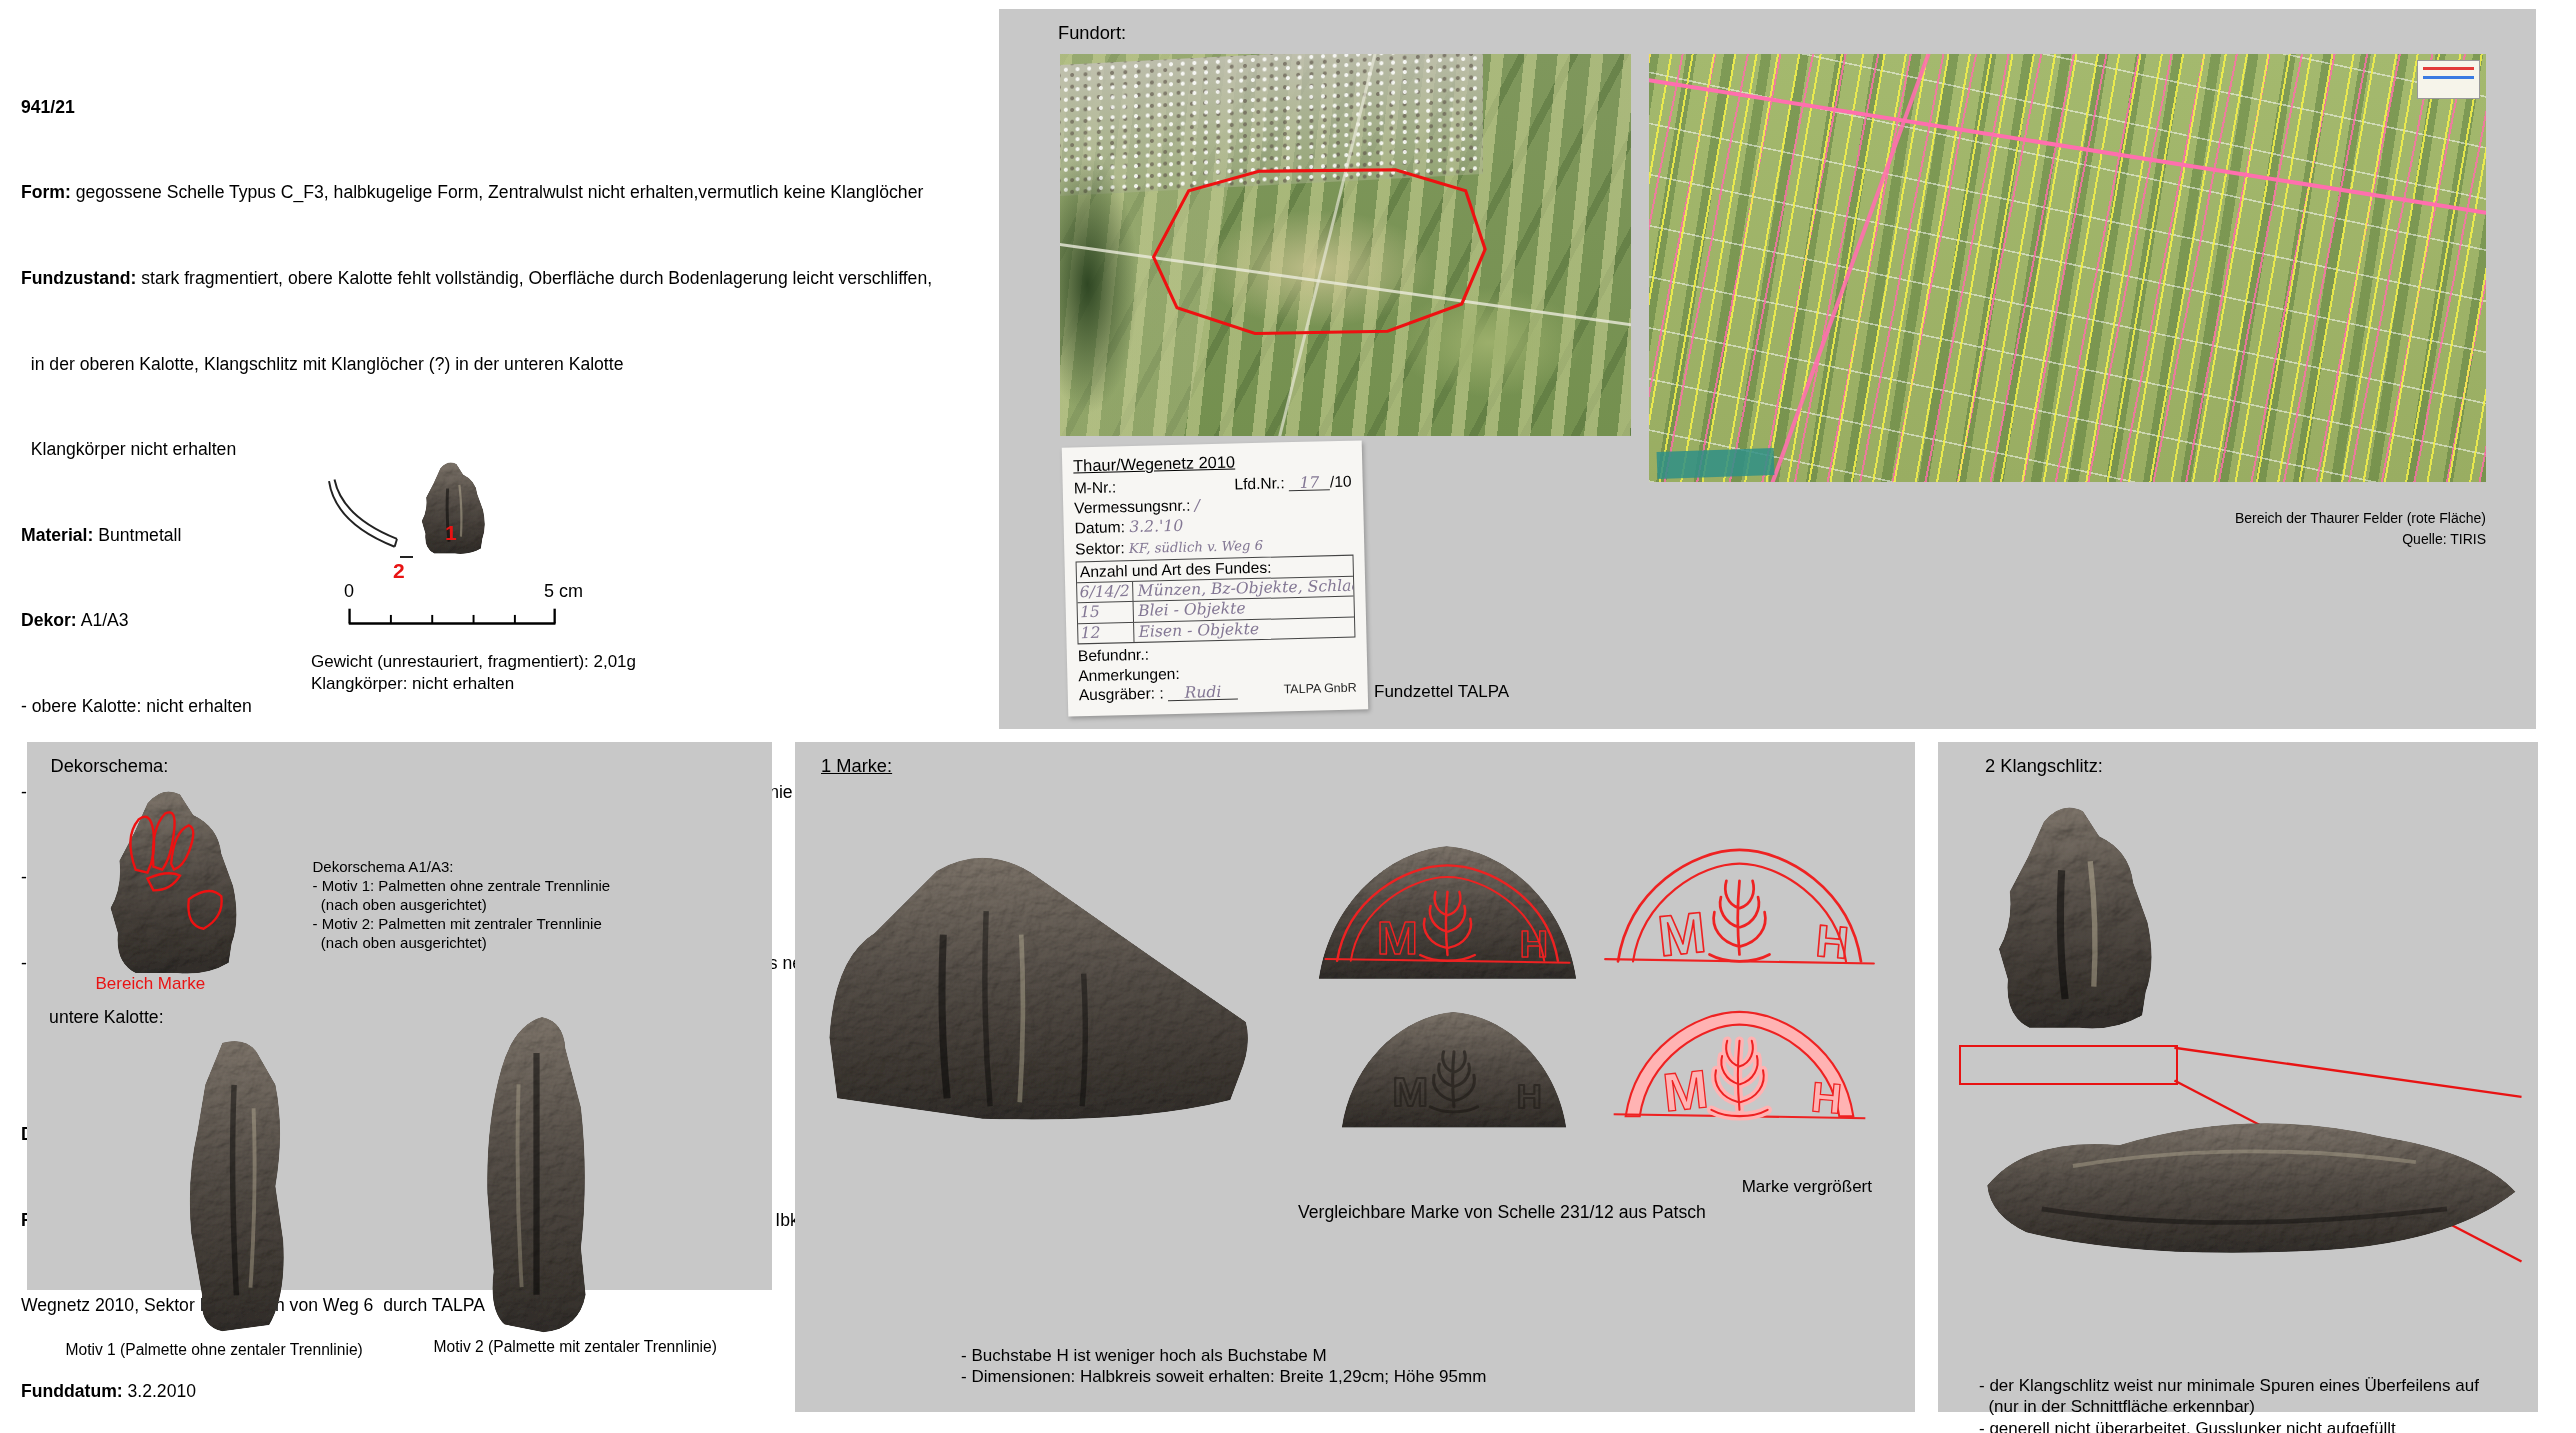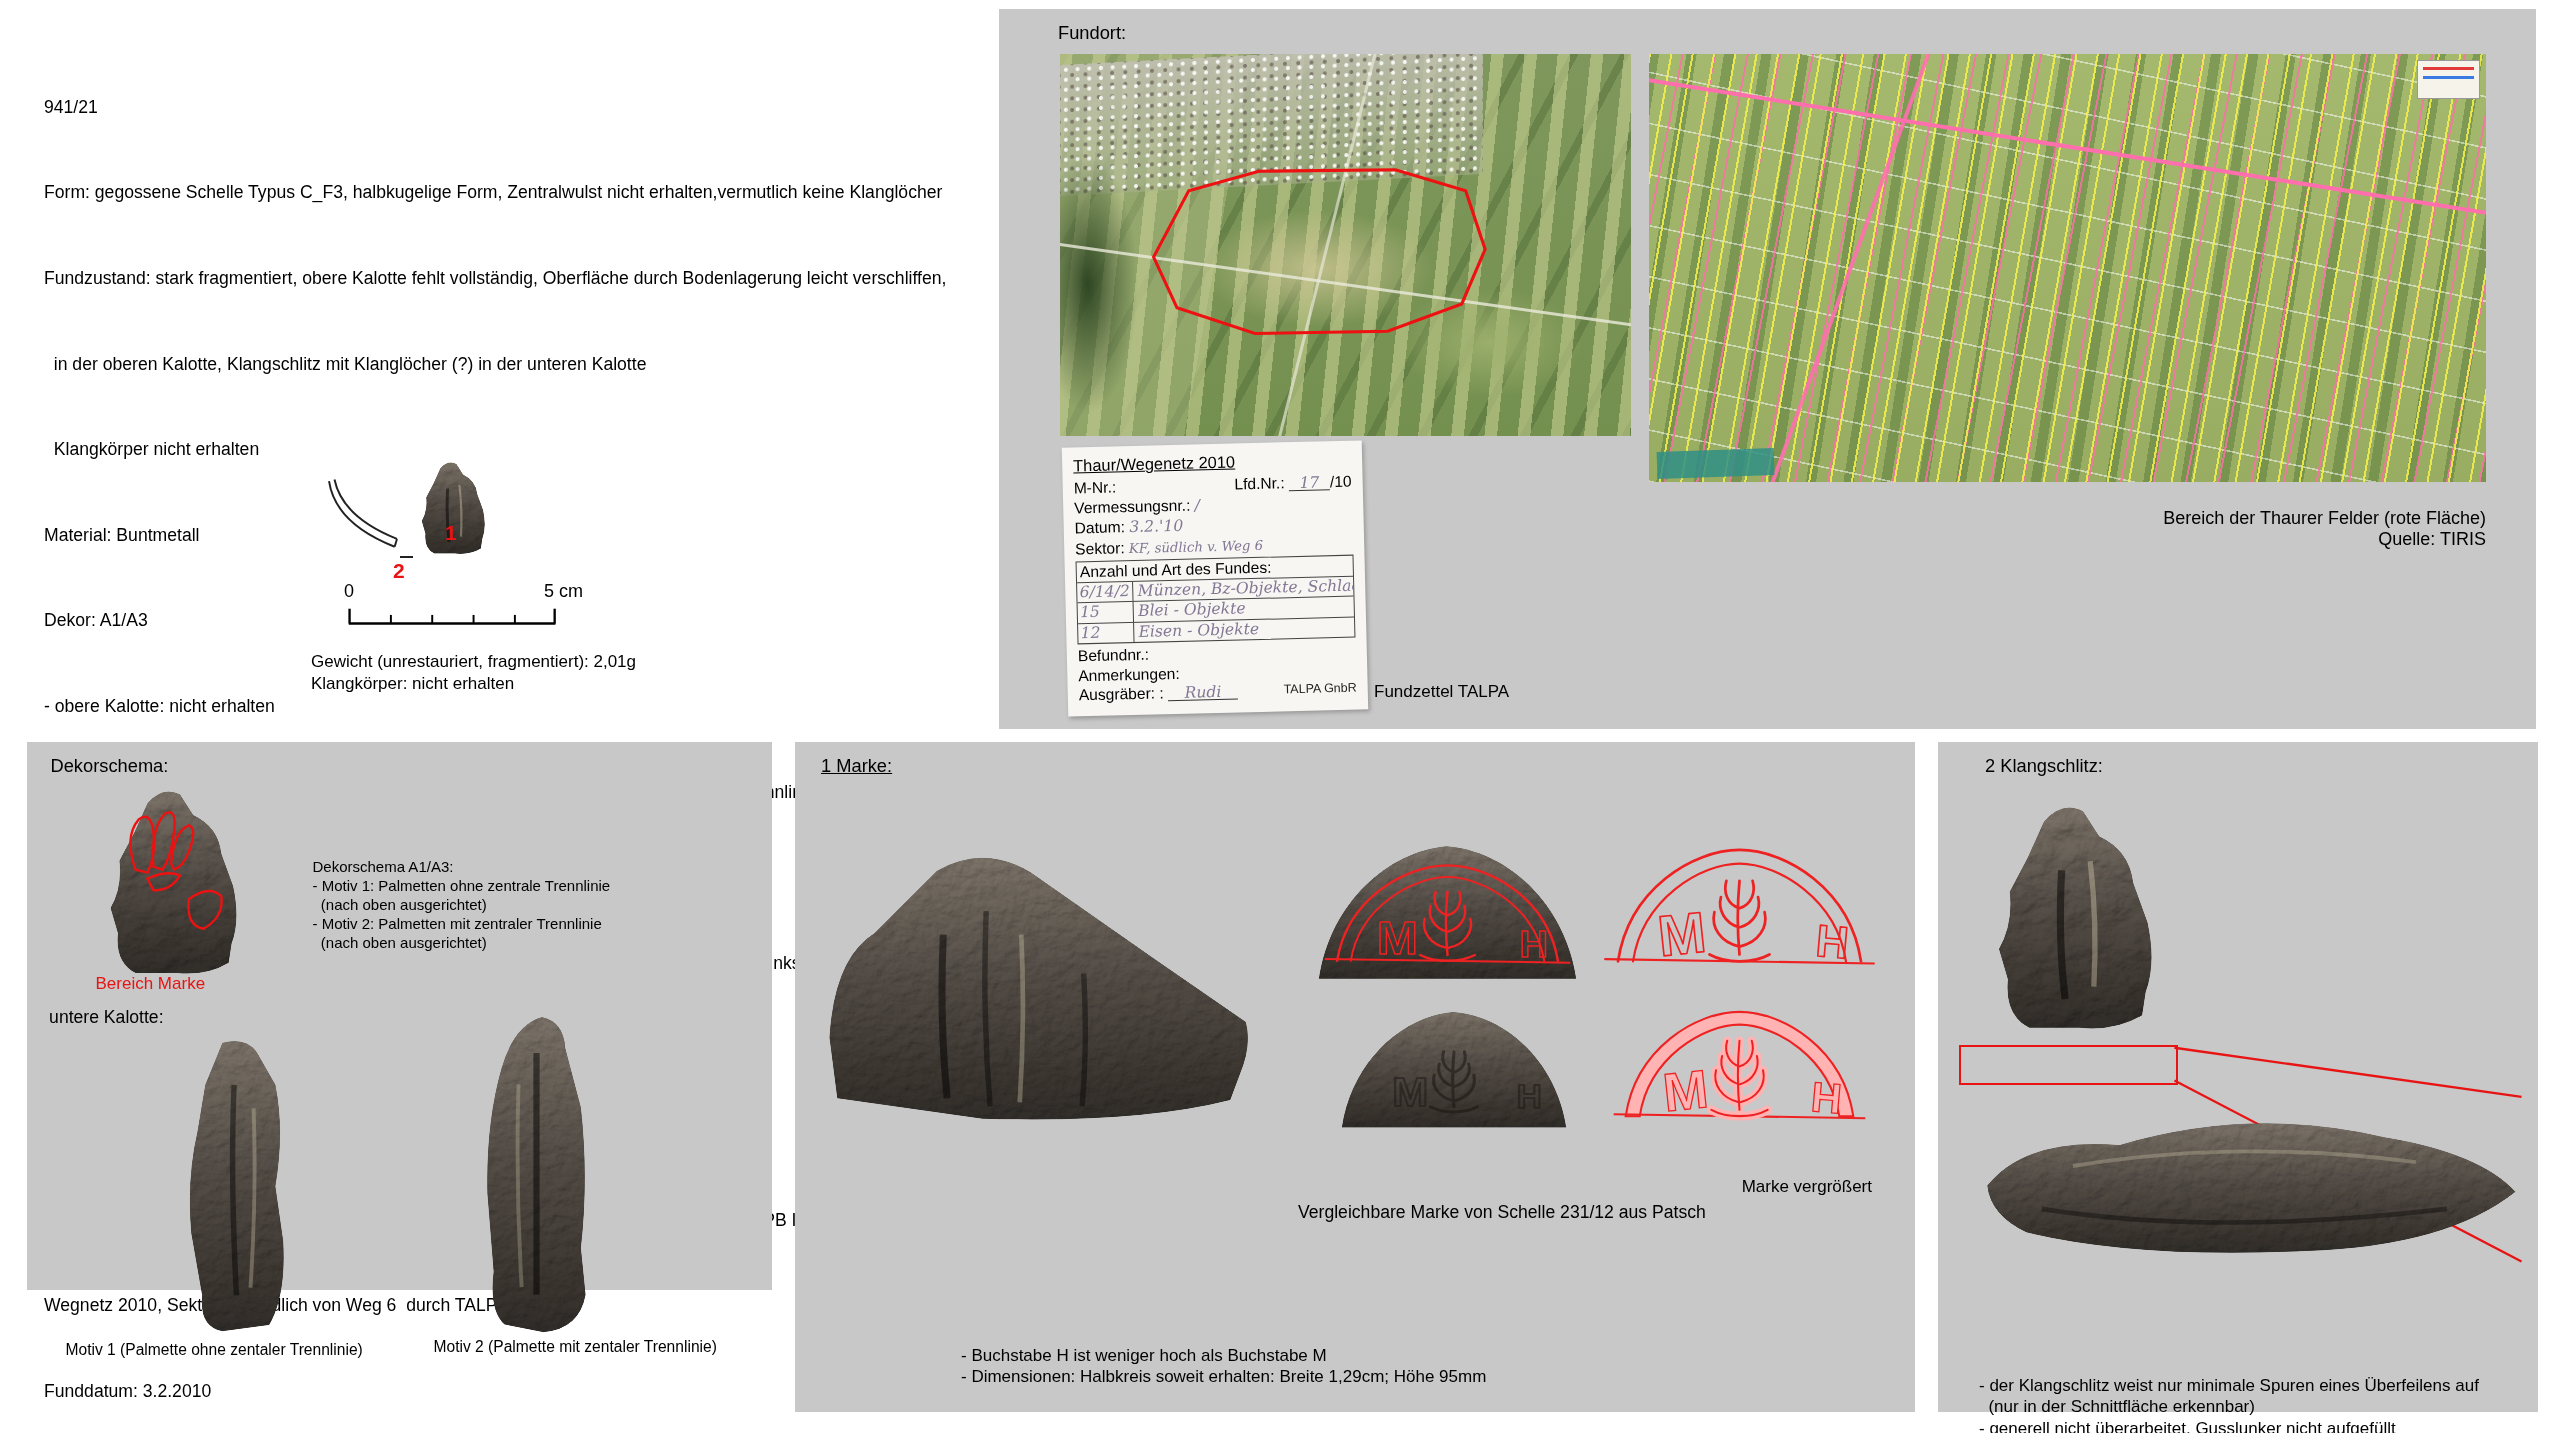--- a/index.html
+++ b/index.html
@@ -1,20 +1,20 @@
 <!DOCTYPE html>
 <html style="font-size:12.5px"><head>
 <meta charset="utf-8">
 <style>
   html,body{margin:0;padding:0;background:#ffffff;}
   body{width:2576px;height:1434px;position:relative;font-family:"Liberation Sans",sans-serif;color:#000;}
   .abs{position:absolute;}
   
   #catalog{left:21px;top:11px;font-size:17.6px;line-height:21.4px;white-space:pre;}
-  .cat-line .b{font-weight:normal;margin-left:23px;}
+  .cat-line .b{font-weight:bold;}
   
   #obj-arc{left:318px;top:478px;}
   #obj-photo{left:418px;top:457px;}
   #callout-1{left:445px;top:521px;color:#e81313;font-size:21px;font-weight:bold;}
   #callout-dash{left:400px;top:556px;width:13.3px;height:0;border-top:2px solid #222;}
   #callout-2{left:393px;top:559px;color:#e81313;font-size:21px;font-weight:bold;}
   #scale-zero{left:344px;top:581px;font-size:18px;}
   #scale-end{left:544px;top:581px;font-size:18px;}
   #scale-bar{left:348px;top:607px;}
   #weight-block{left:311px;top:651px;font-size:17px;line-height:21.5px;white-space:pre;}
@@ -49,21 +49,21 @@
     repeating-linear-gradient(101deg, rgba(255,110,170,.8) 0 2px, rgba(0,0,0,0) 2px 32px),
     repeating-linear-gradient(12deg, rgba(255,255,255,.5) 0 1.6px, rgba(0,0,0,0) 1.6px 50px),
     repeating-linear-gradient(99deg, rgba(66,105,46,.38) 0 10px, rgba(0,0,0,0) 10px 37px),
     linear-gradient(#a4b96e,#99ad62);}
   .map-pink-line{position:absolute;left:-47px;top:94px;width:975px;height:3.9px;background:#ff6fae;transform:rotate(9deg);}
   .map-pink-line2{position:absolute;left:195px;top:-31px;width:3.9px;height:515px;background:rgba(255,111,174,.9);transform:rotate(20deg);}
   .map-legend{position:absolute;right:6.2px;top:6.2px;width:61px;height:37px;background:#f6f4ea;border:0.8px solid #999;}
   .map-legend i{display:block;height:3.1px;margin:6.2px 4.7px 0 4.7px;background:#e23a3a;}
   .map-legend i + i{background:#3a7ae2;}
   .map-teal{position:absolute;left:7.8px;bottom:4.7px;width:117px;height:26.5px;background:#2f8f86;opacity:.85;transform:rotate(-2deg);}
-  #map-caption{right:50px;top:499px;text-align:right;font-size:18px;line-height:21px;}
+  #map-caption{right:50px;top:499px;text-align:right;font-size:14px;line-height:21px;}
   
   #fundzettel{left:66px;top:435px;width:300px;height:269px;background:#f7f6f3;transform:rotate(-1.4deg);
     box-shadow:1.6px 2.3px 4.7px rgba(0,0,0,.25);padding:9.4px 11px;box-sizing:border-box;font-size:15.6px;line-height:19.5px;}
   #fundzettel .fz-title{font-size:16.4px;text-decoration:underline;margin-bottom:2.3px;}
   .hand{font-family:"DejaVu Serif",serif;font-style:italic;color:#837794;}
   .fz-flex{display:flex;justify-content:space-between;}
   .fz-ul{display:inline-block;min-width:41px;border-bottom:1.2px solid #333;text-align:center;line-height:14px;}
   #fz-table{border:1.2px solid #444;margin:2.3px 0 1.6px 0;}
   #fz-table .fz-head{border-bottom:1.2px solid #444;padding:0 3.1px;}
   .fz-row{display:flex;border-bottom:1.2px solid #444;}

